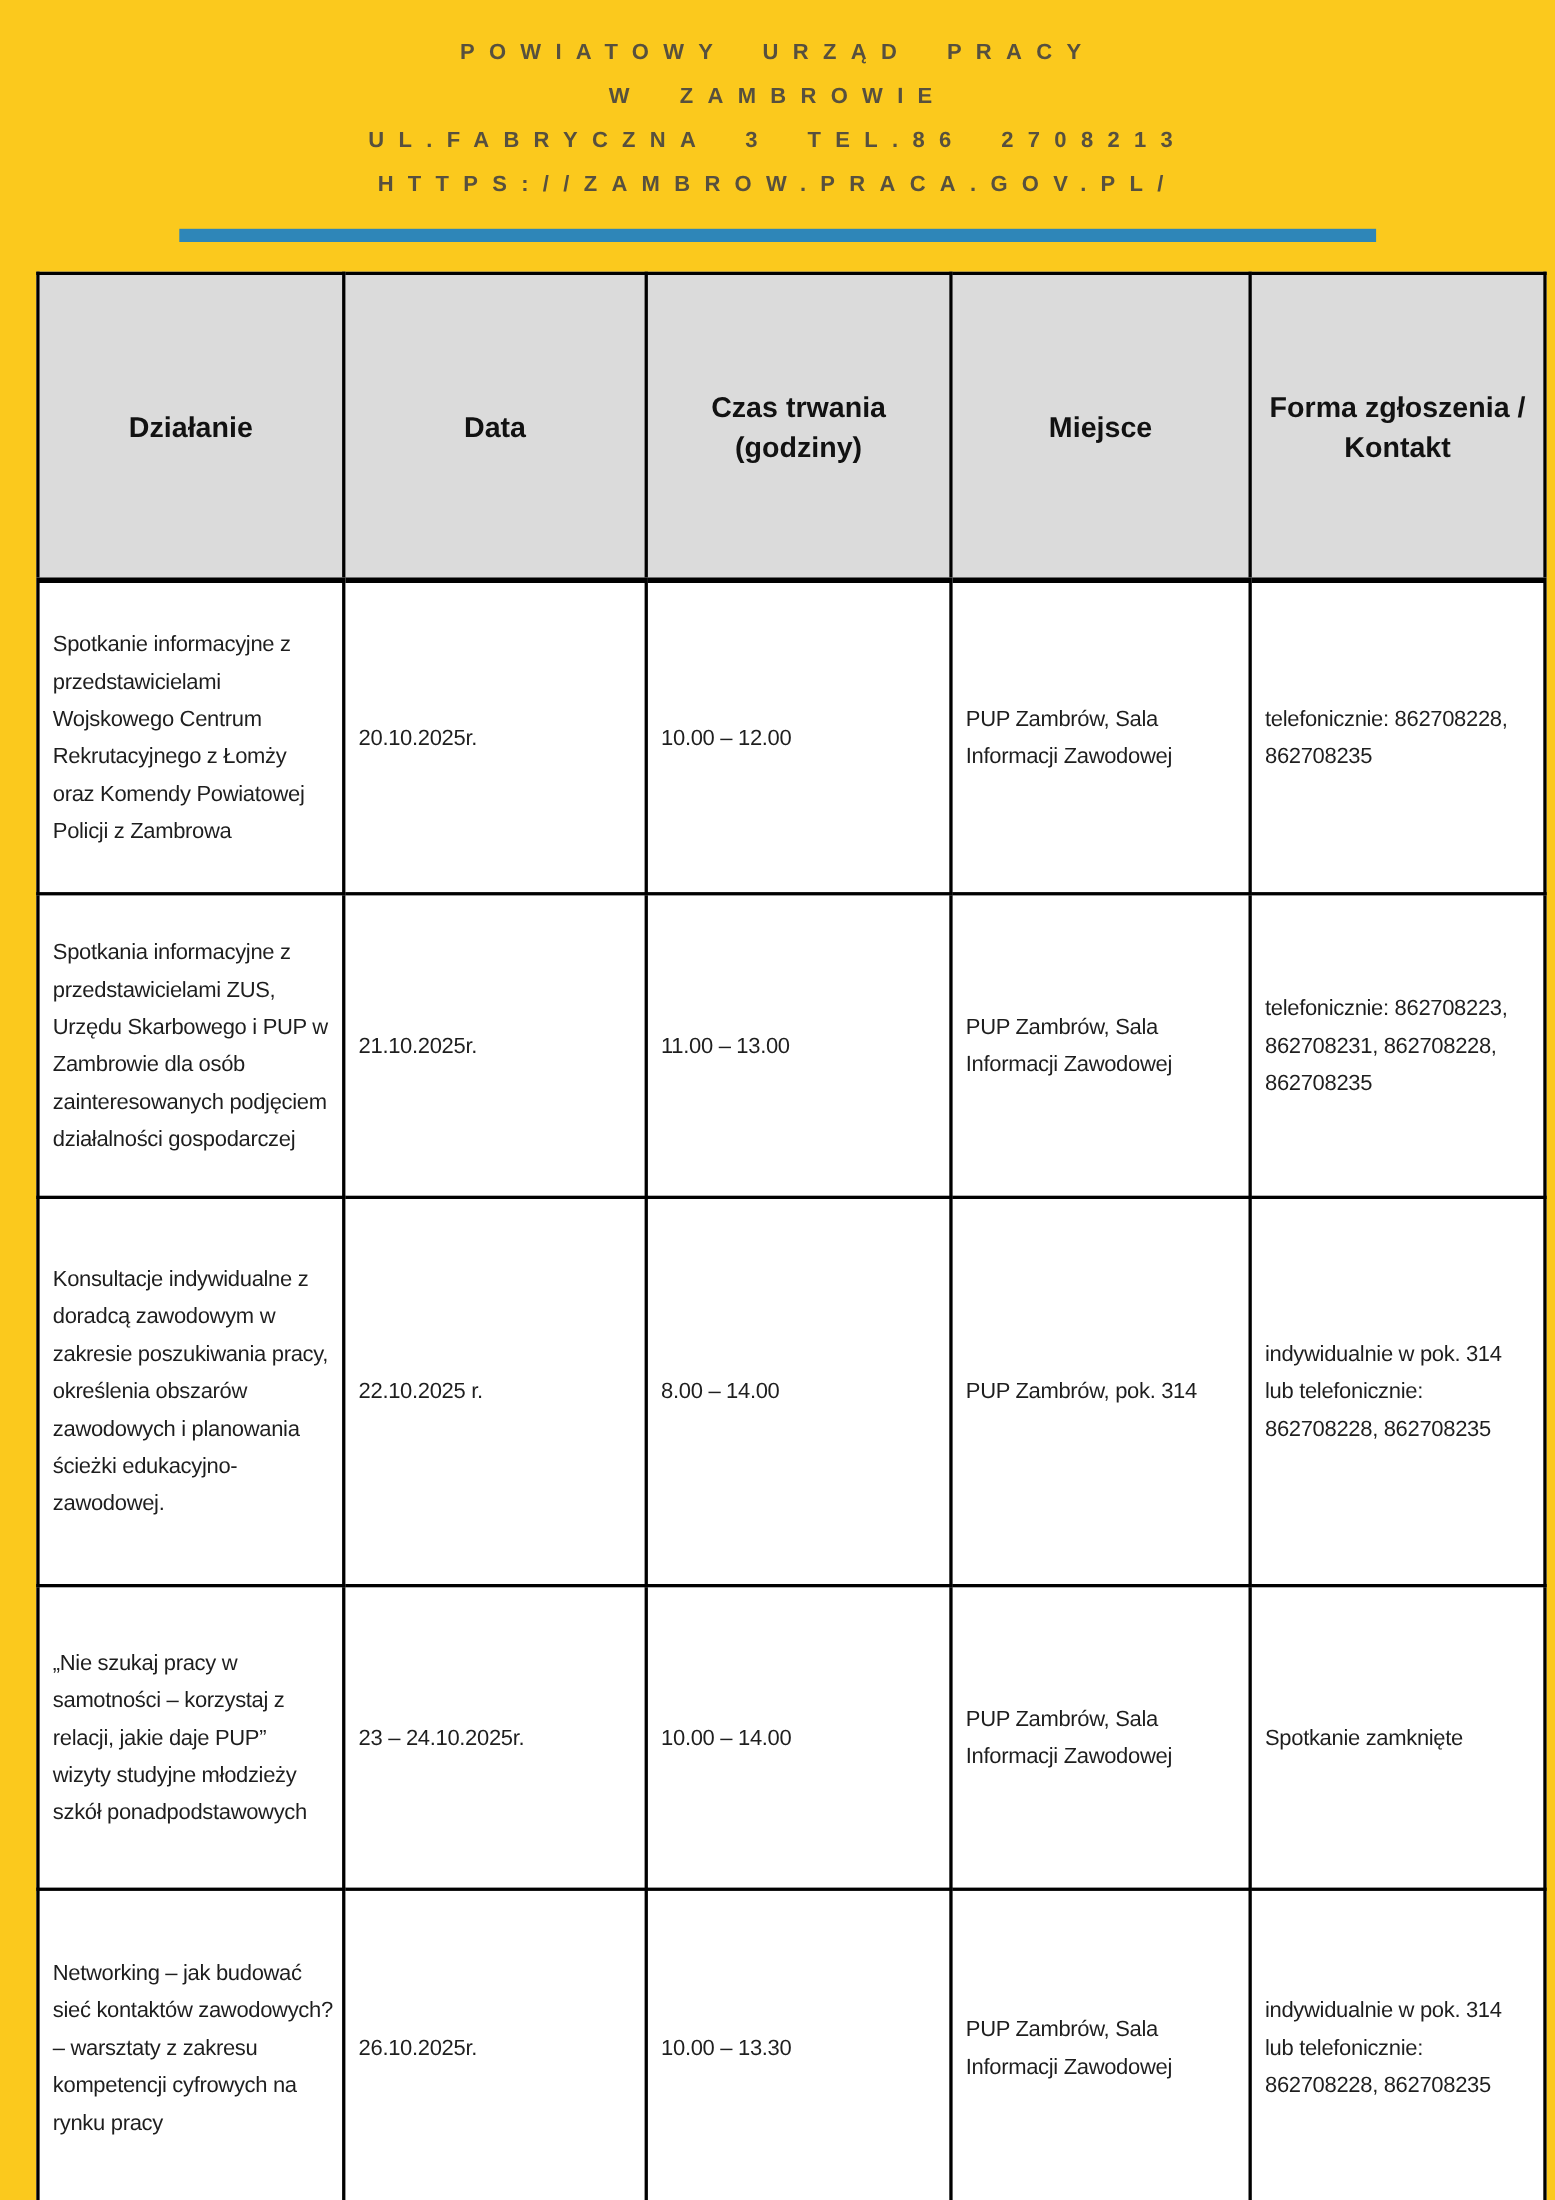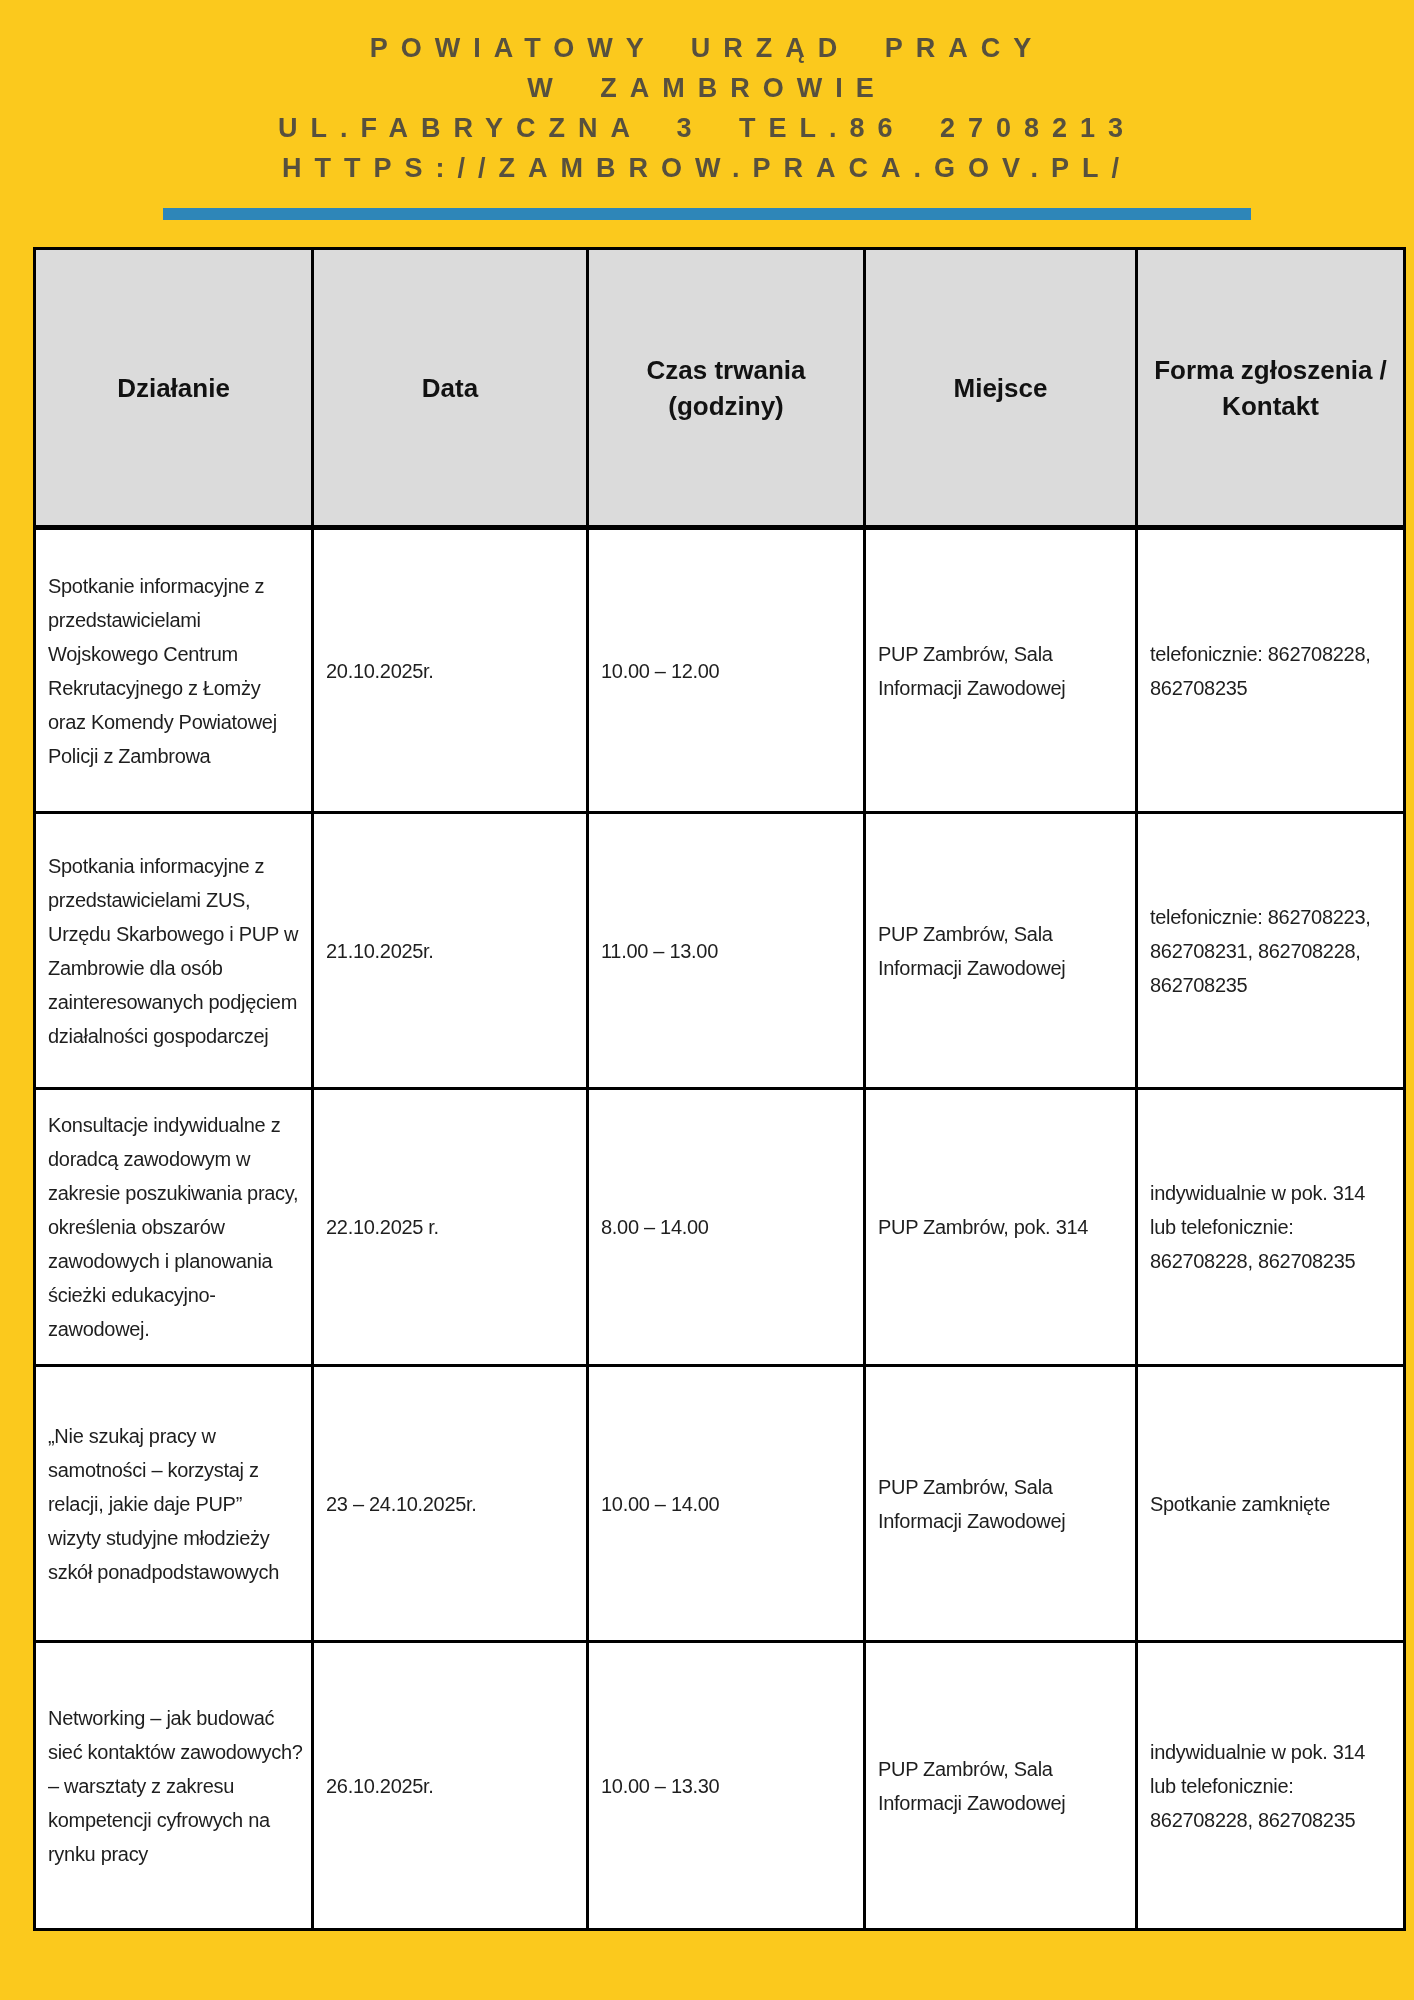--- a/index.html
+++ b/index.html
@@ -14,21 +14,21 @@
     font-family: "Liberation Sans", "DejaVu Sans", sans-serif;
   }
   .header {
     padding-top: 28px;
     text-align: center;
     color: #57503E;
   }
   .header .hline {
     height: 40px;
     line-height: 40px;
-    font-size: 27px;
+    font-size: 20px;
     font-weight: 700;
     letter-spacing: 13px;
     word-spacing: 14px;
     white-space: nowrap;
   }
   .divider {
     width: 1088px;
     height: 12px;
     margin: 20px auto 0 auto;
     background: #2E86B8;
@@ -64,21 +64,21 @@
     font-weight: 700;
     font-size: 26px;
     line-height: 36px;
     text-align: center;
     letter-spacing: 0;
     color: #121212;
     padding: 6px 10px;
   }
   tr.row-1 { height: 285px; }
   tr.row-2 { height: 276px; margin-left: 20px; }
-  tr.row-3 { height: 277px; }
+  tr.row-3 { height: 353px; }
   tr.row-4 { height: 276px; }
   tr.row-5 { height: 288px; }
 </style>
 </head>
 <body>
 
 <div class="header">
   <div class="hline">POWIATOWY URZĄD PRACY</div>
   <div class="hline">W ZAMBROWIE</div>
   <div class="hline">UL.FABRYCZNA 3 TEL.86 2708213</div>

